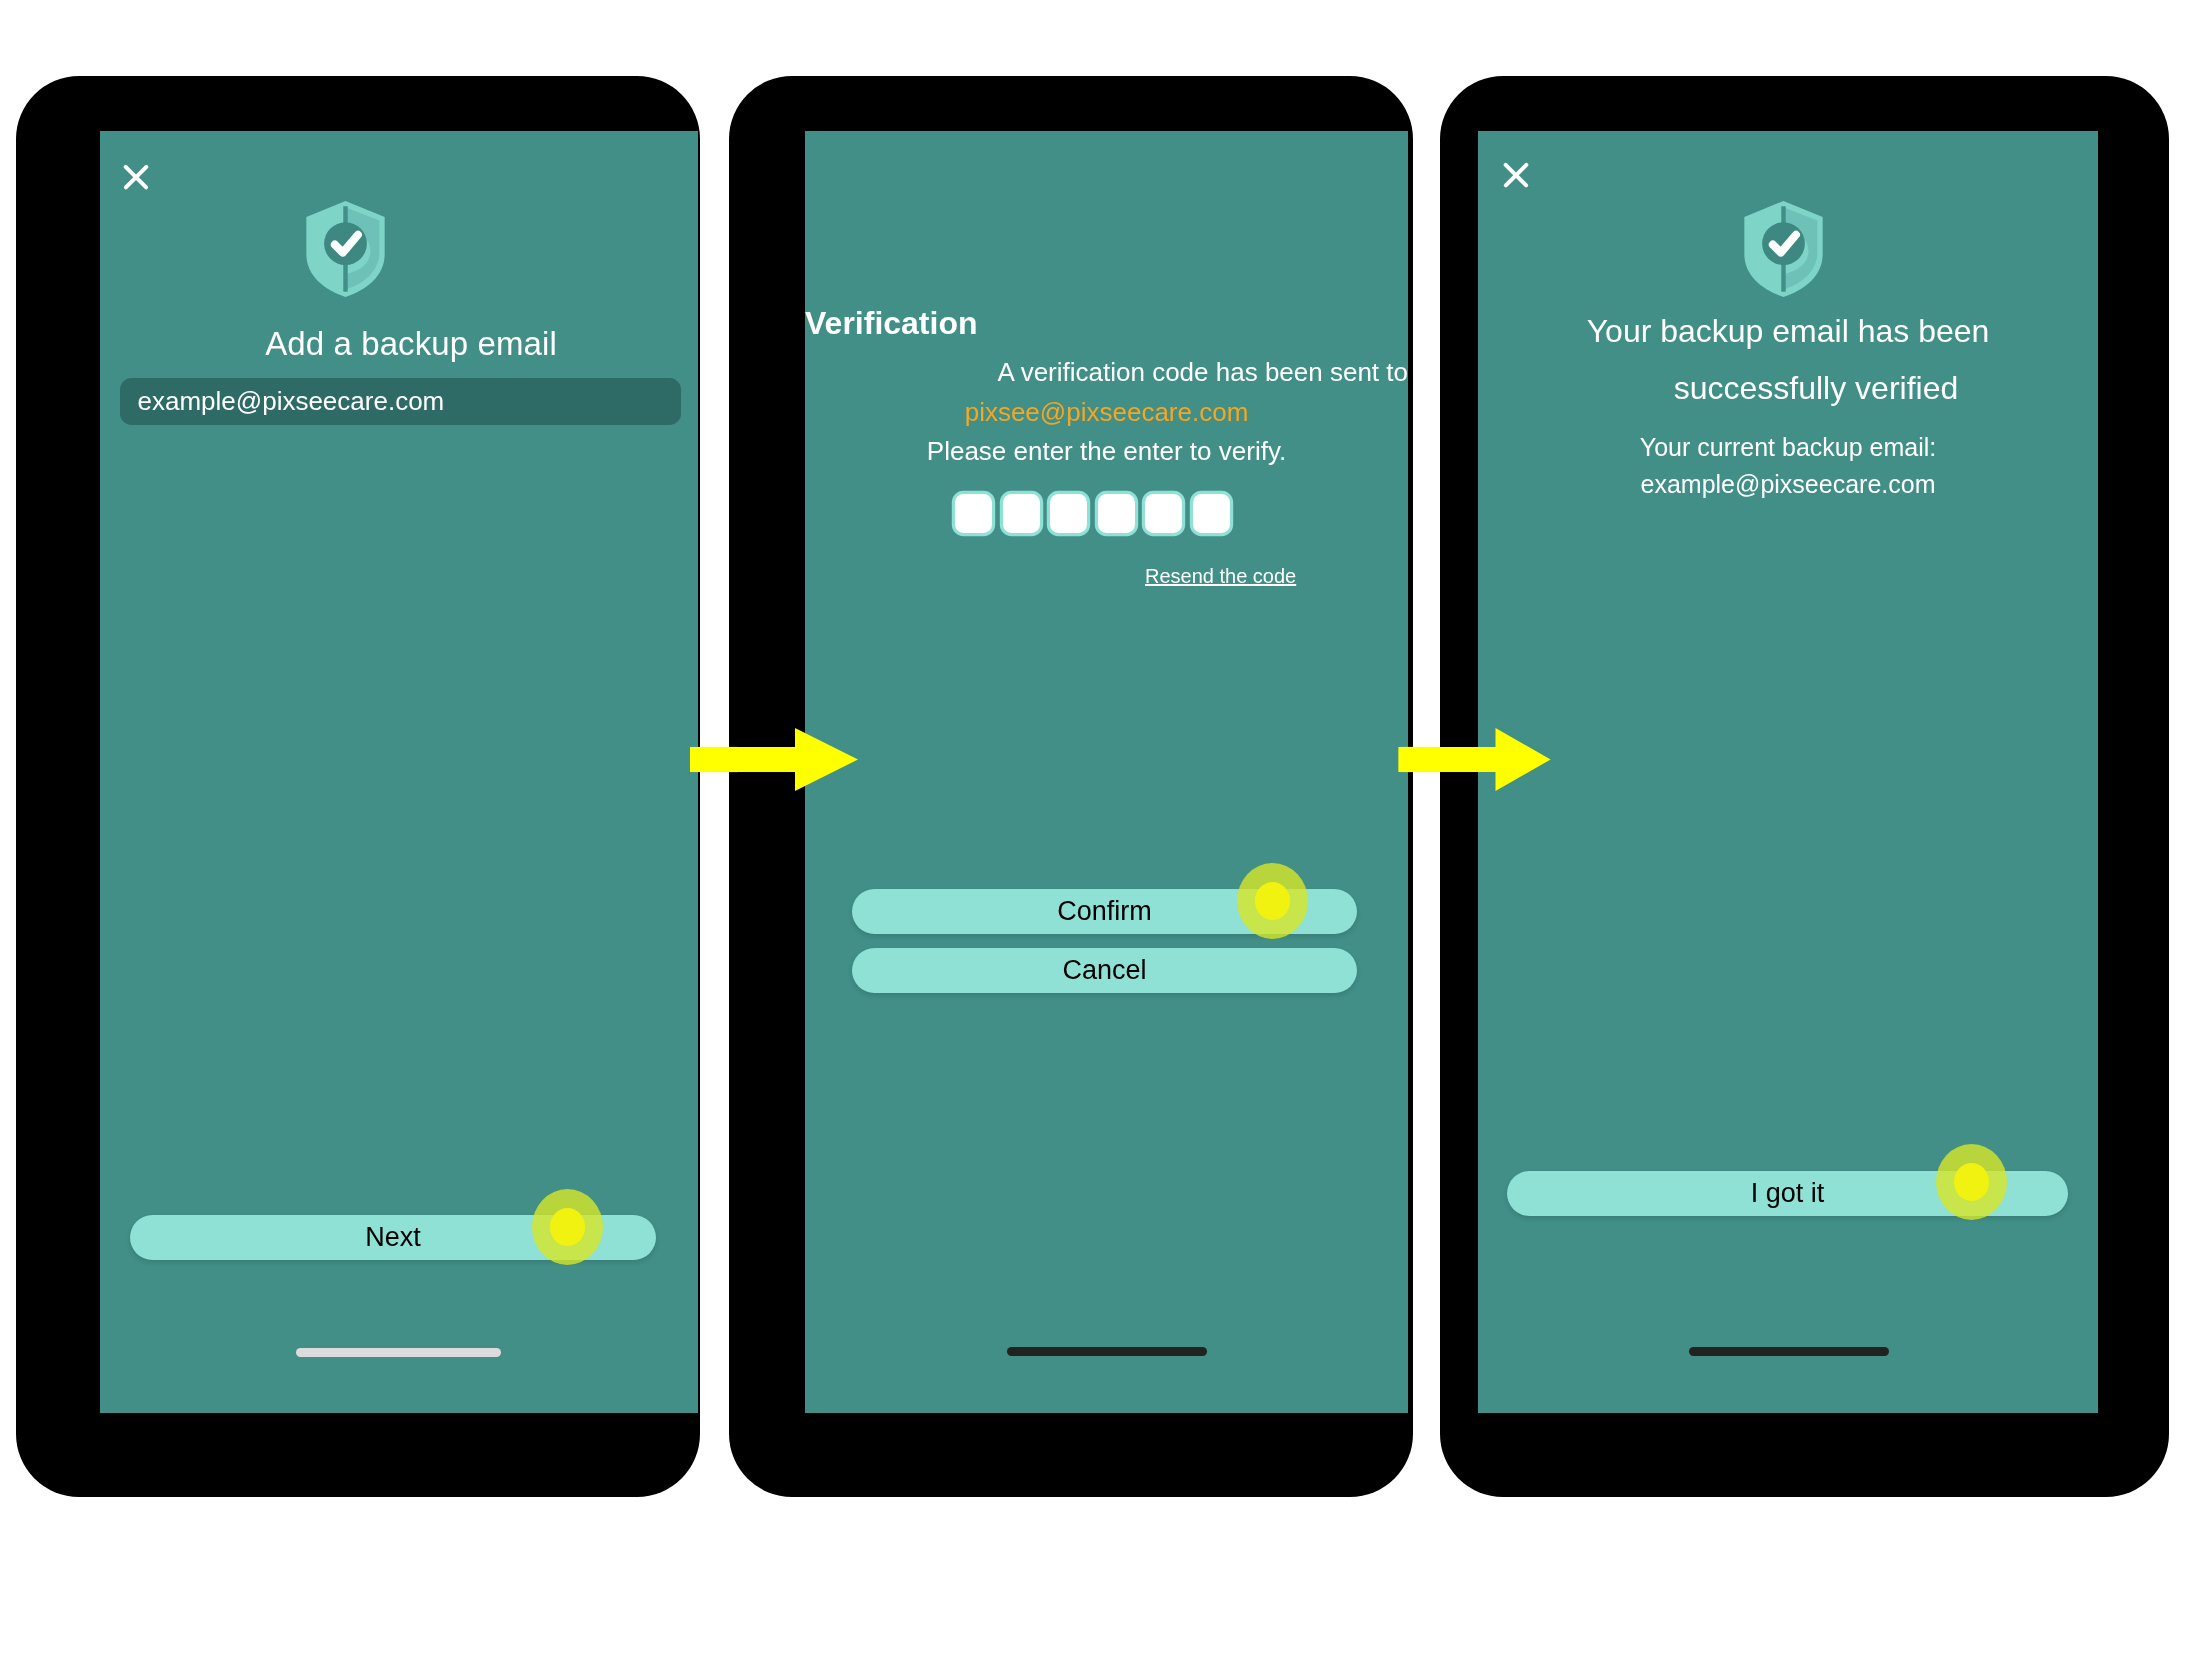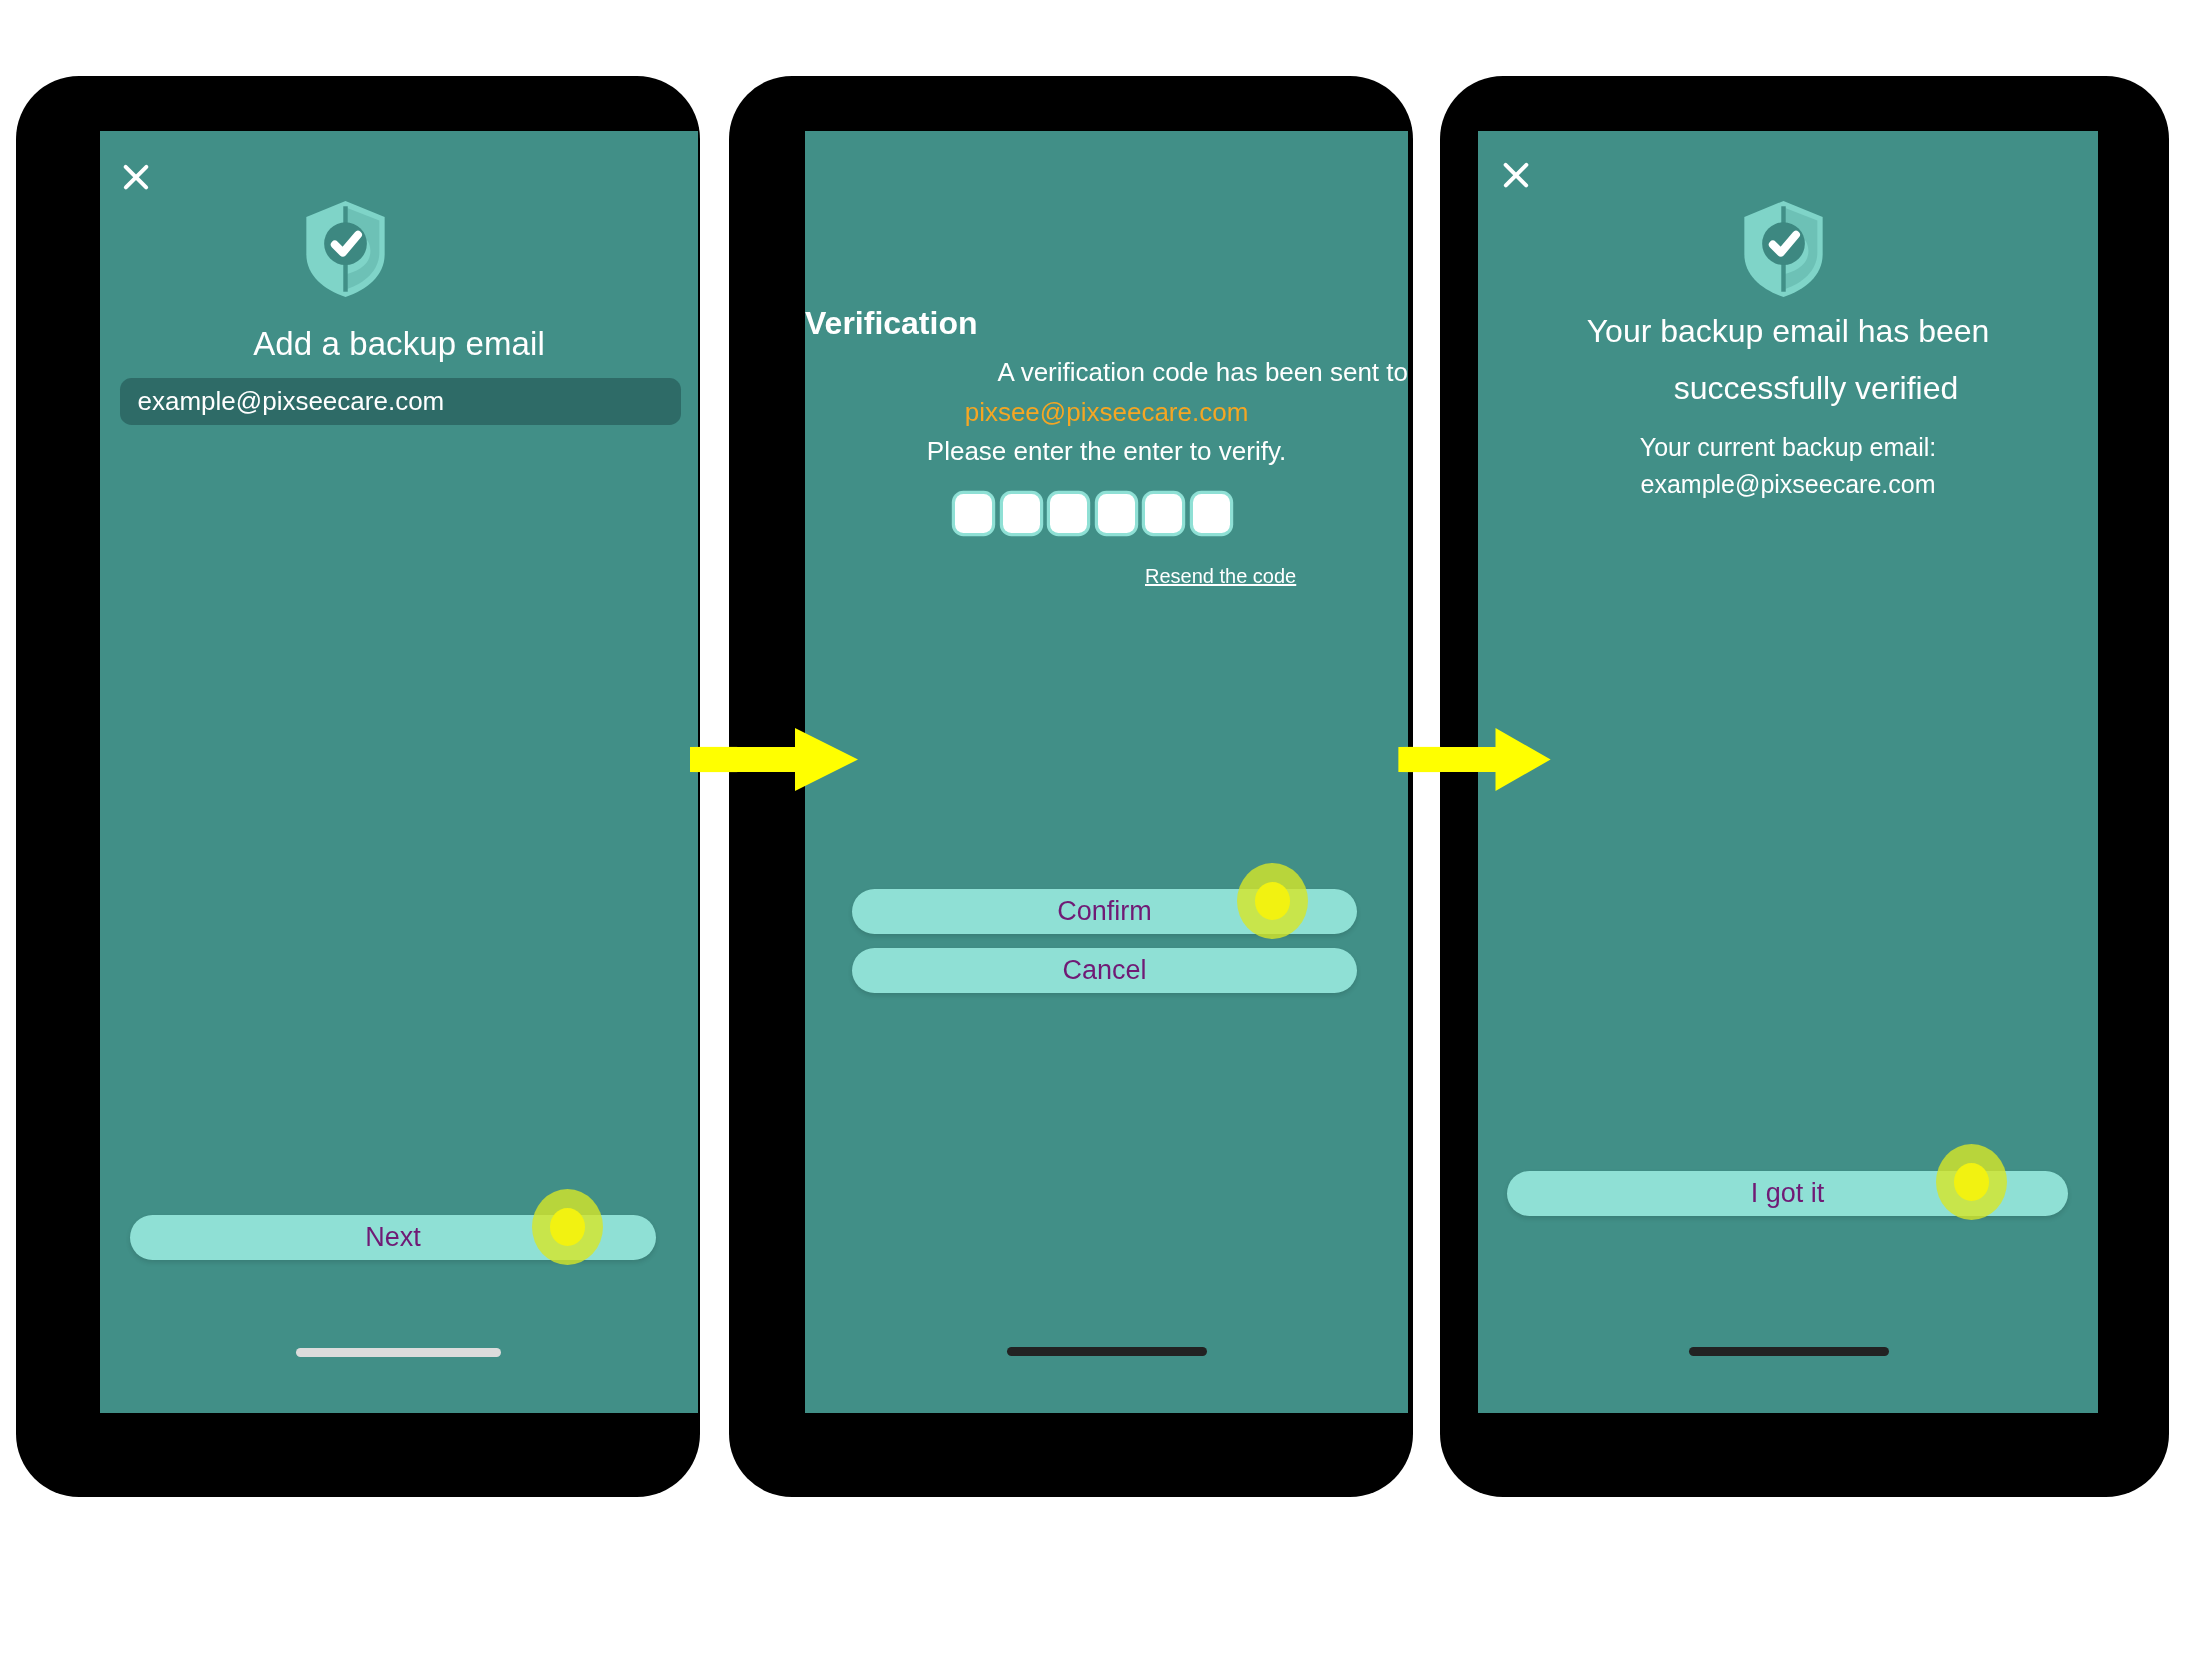--- a/index.html
+++ b/index.html
@@ -28,21 +28,21 @@
     content:"";position:absolute;left:50%;top:50%;width:33px;height:3.7px;
     background:#fff;border-radius:2.1px;transform-origin:center;}
   .close-btn::before{transform:translate(-50%,-50%) rotate(45deg);}
   .close-btn::after {transform:translate(-50%,-50%) rotate(-45deg);}
 
   
   .shield{position:absolute;}
 
   
   .h-title{position:absolute;width:100%;left:0;text-align:center;
-           color:#fff;font-size:33px;font-weight:400;letter-spacing:0.1px;}
+           color:#fff;font-size:33px;font-weight:400;letter-spacing:0.1px;padding-left:12px;}
   .v-title{position:absolute;width:100%;left:0;
            color:#fff;font-size:32px;font-weight:700;}
   .v-line{position:absolute;width:100%;left:0;text-align:center;
           color:#fff;font-size:26px;font-weight:400;}
   .v-mail{position:absolute;width:100%;left:0;text-align:center;
           color:#F5A623;font-size:26px;font-weight:400;}
   .s-head{position:absolute;width:100%;left:0;text-align:center;color:#fff;
           font-size:32px;line-height:1.28;font-weight:400;}
   .s-sub{position:absolute;width:100%;left:0;text-align:center;color:#fff;
          font-size:25px;line-height:1.34;font-weight:400;}
@@ -57,21 +57,21 @@
   .code-box{width:37px;height:39px;background:#fff;border-radius:8.4px;
     box-shadow:0 0 0 3.2px #8FE0D5;cursor:text;}
 
   
   .resend{position:absolute;color:#fff;font-size:20px;
     text-decoration:underline;cursor:pointer;}
 
   
   .btn{position:absolute;background:#8FE0D5;border-radius:32px;
     display:flex;align-items:center;justify-content:center;
-    color:#701a75;font-size:27px;cursor:pointer;
+    color:#000000;font-size:27px;cursor:pointer;
     box-shadow:0 2.6px 5.3px rgba(0,0,0,.12);}
 
   
   .touch{position:absolute;pointer-events:none;}
   .touch .outer{position:absolute;left:0;top:0;width:100%;height:100%;
     border-radius:50%;background:rgba(214,230,40,.80);}
   .touch .inner{position:absolute;left:25%;top:25%;width:50%;height:50%;
     border-radius:50%;background:#F2F211;}
 
   

